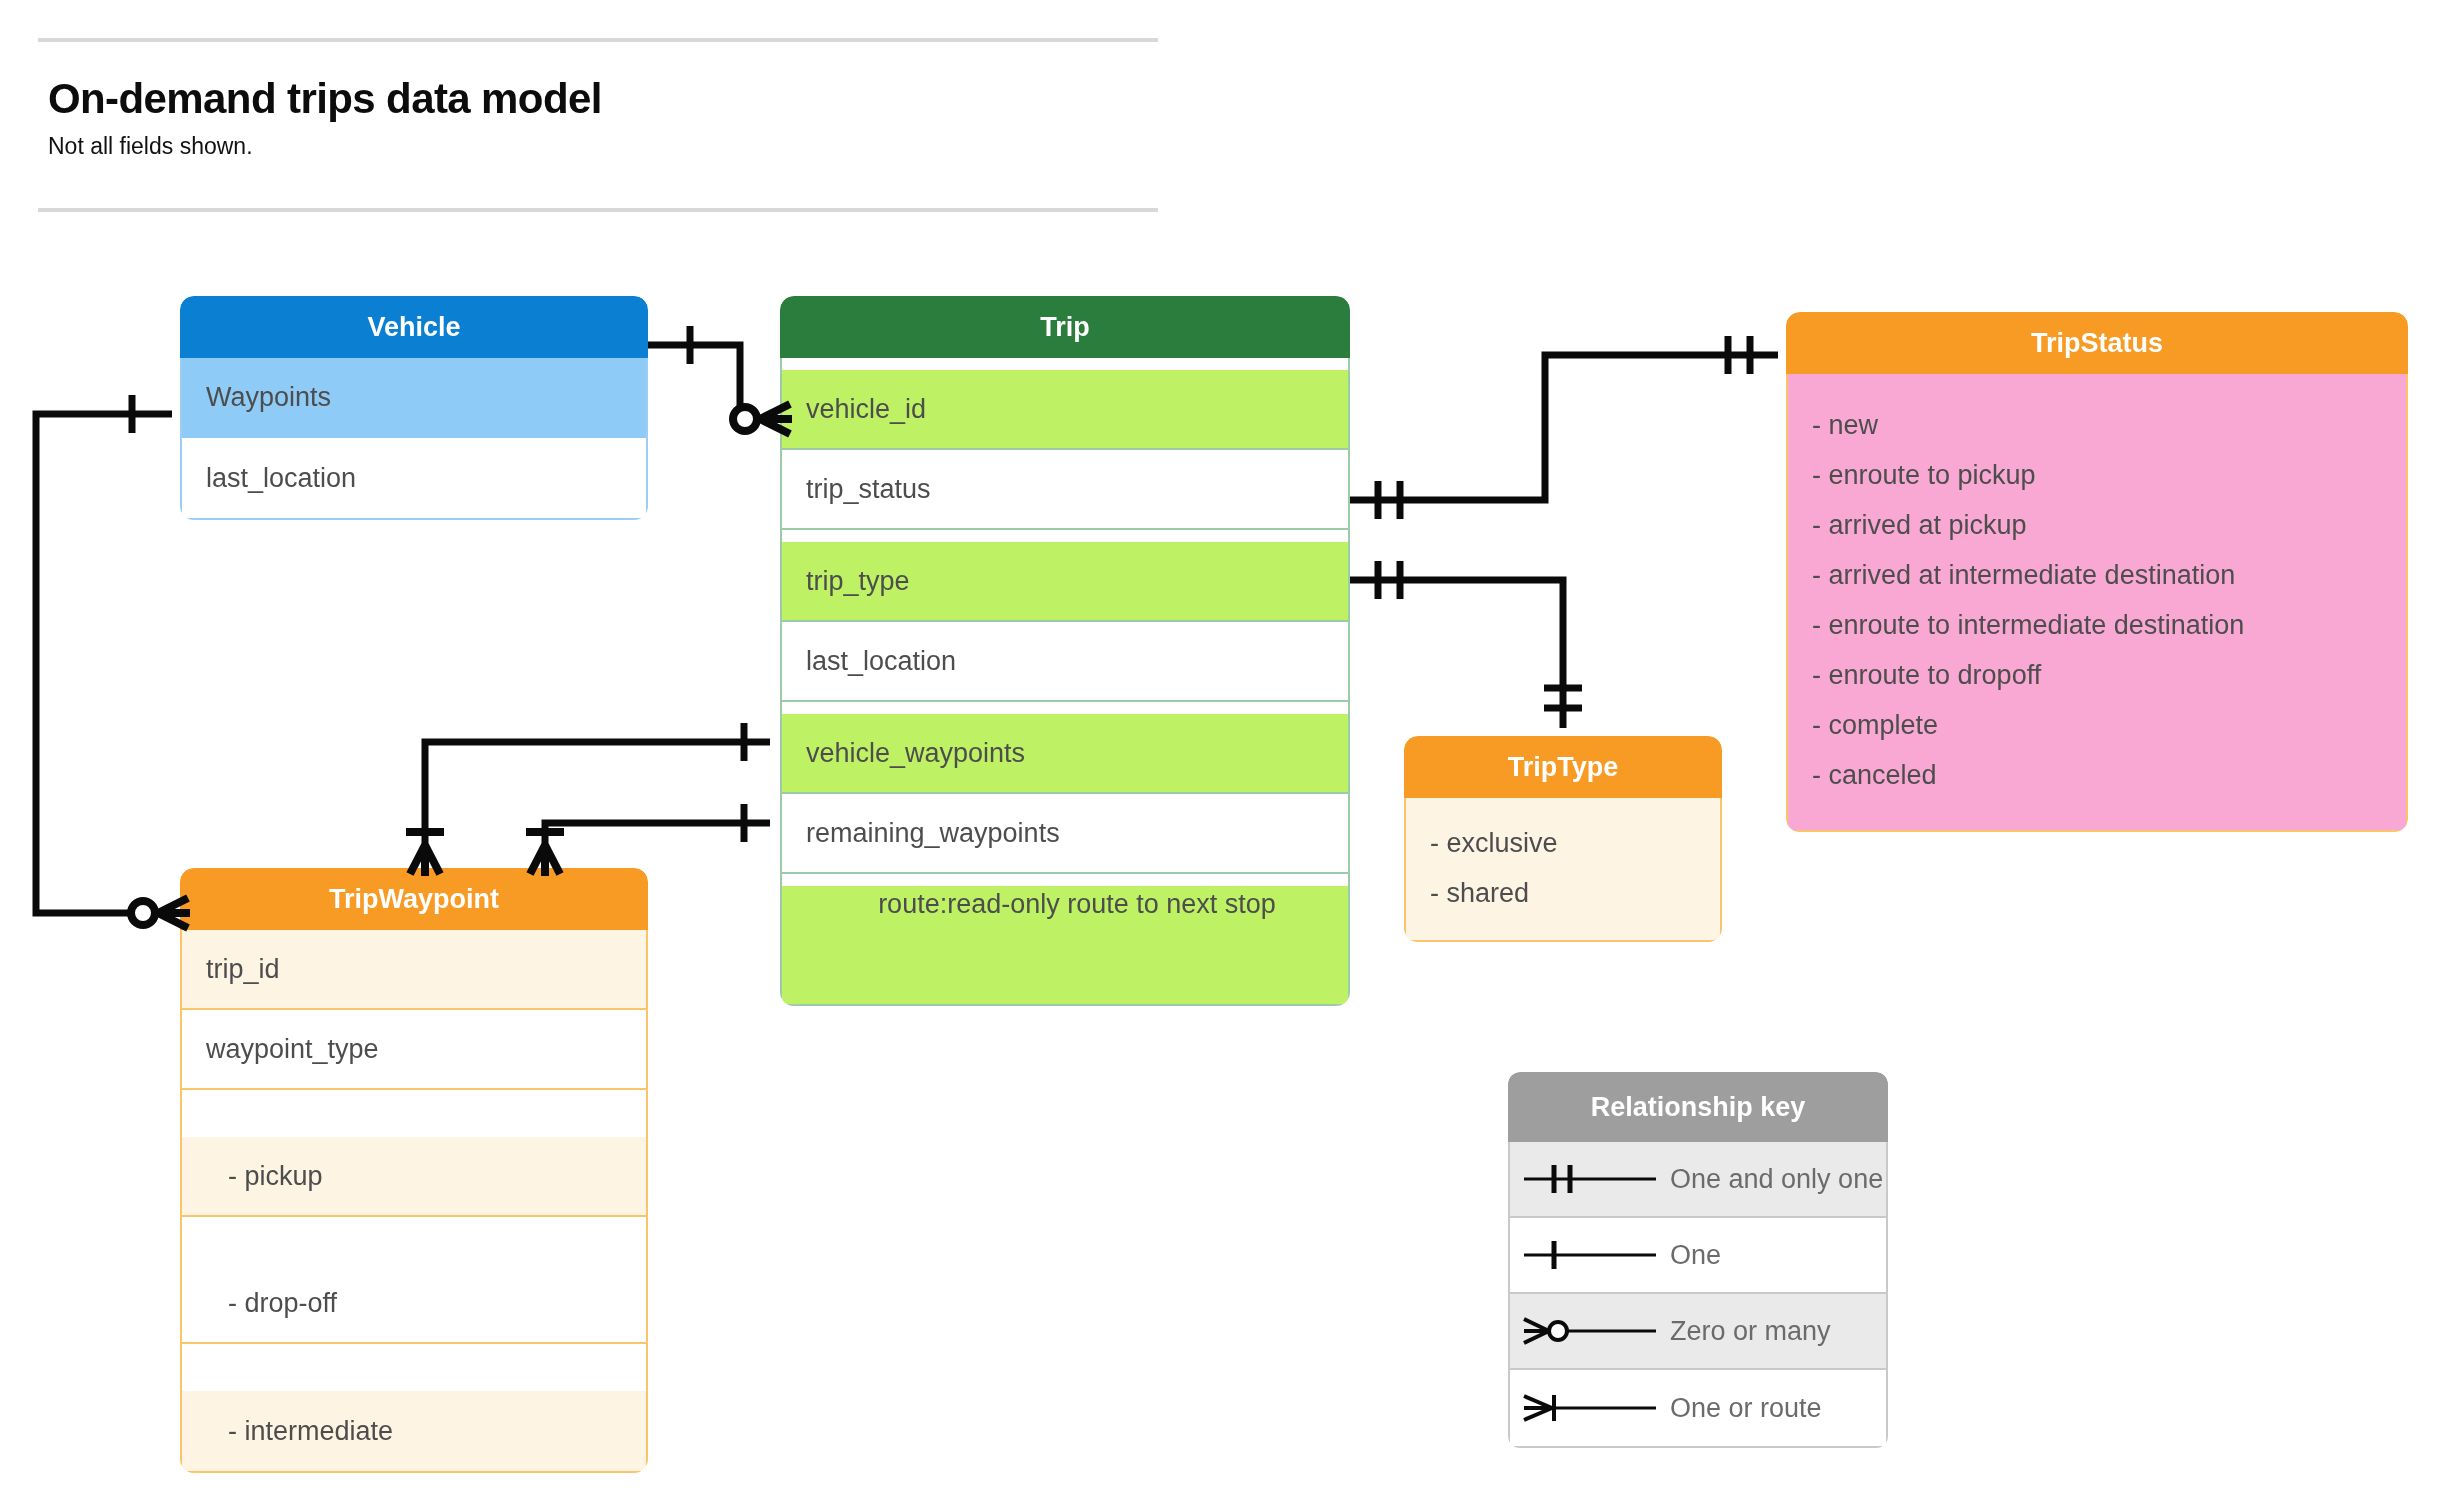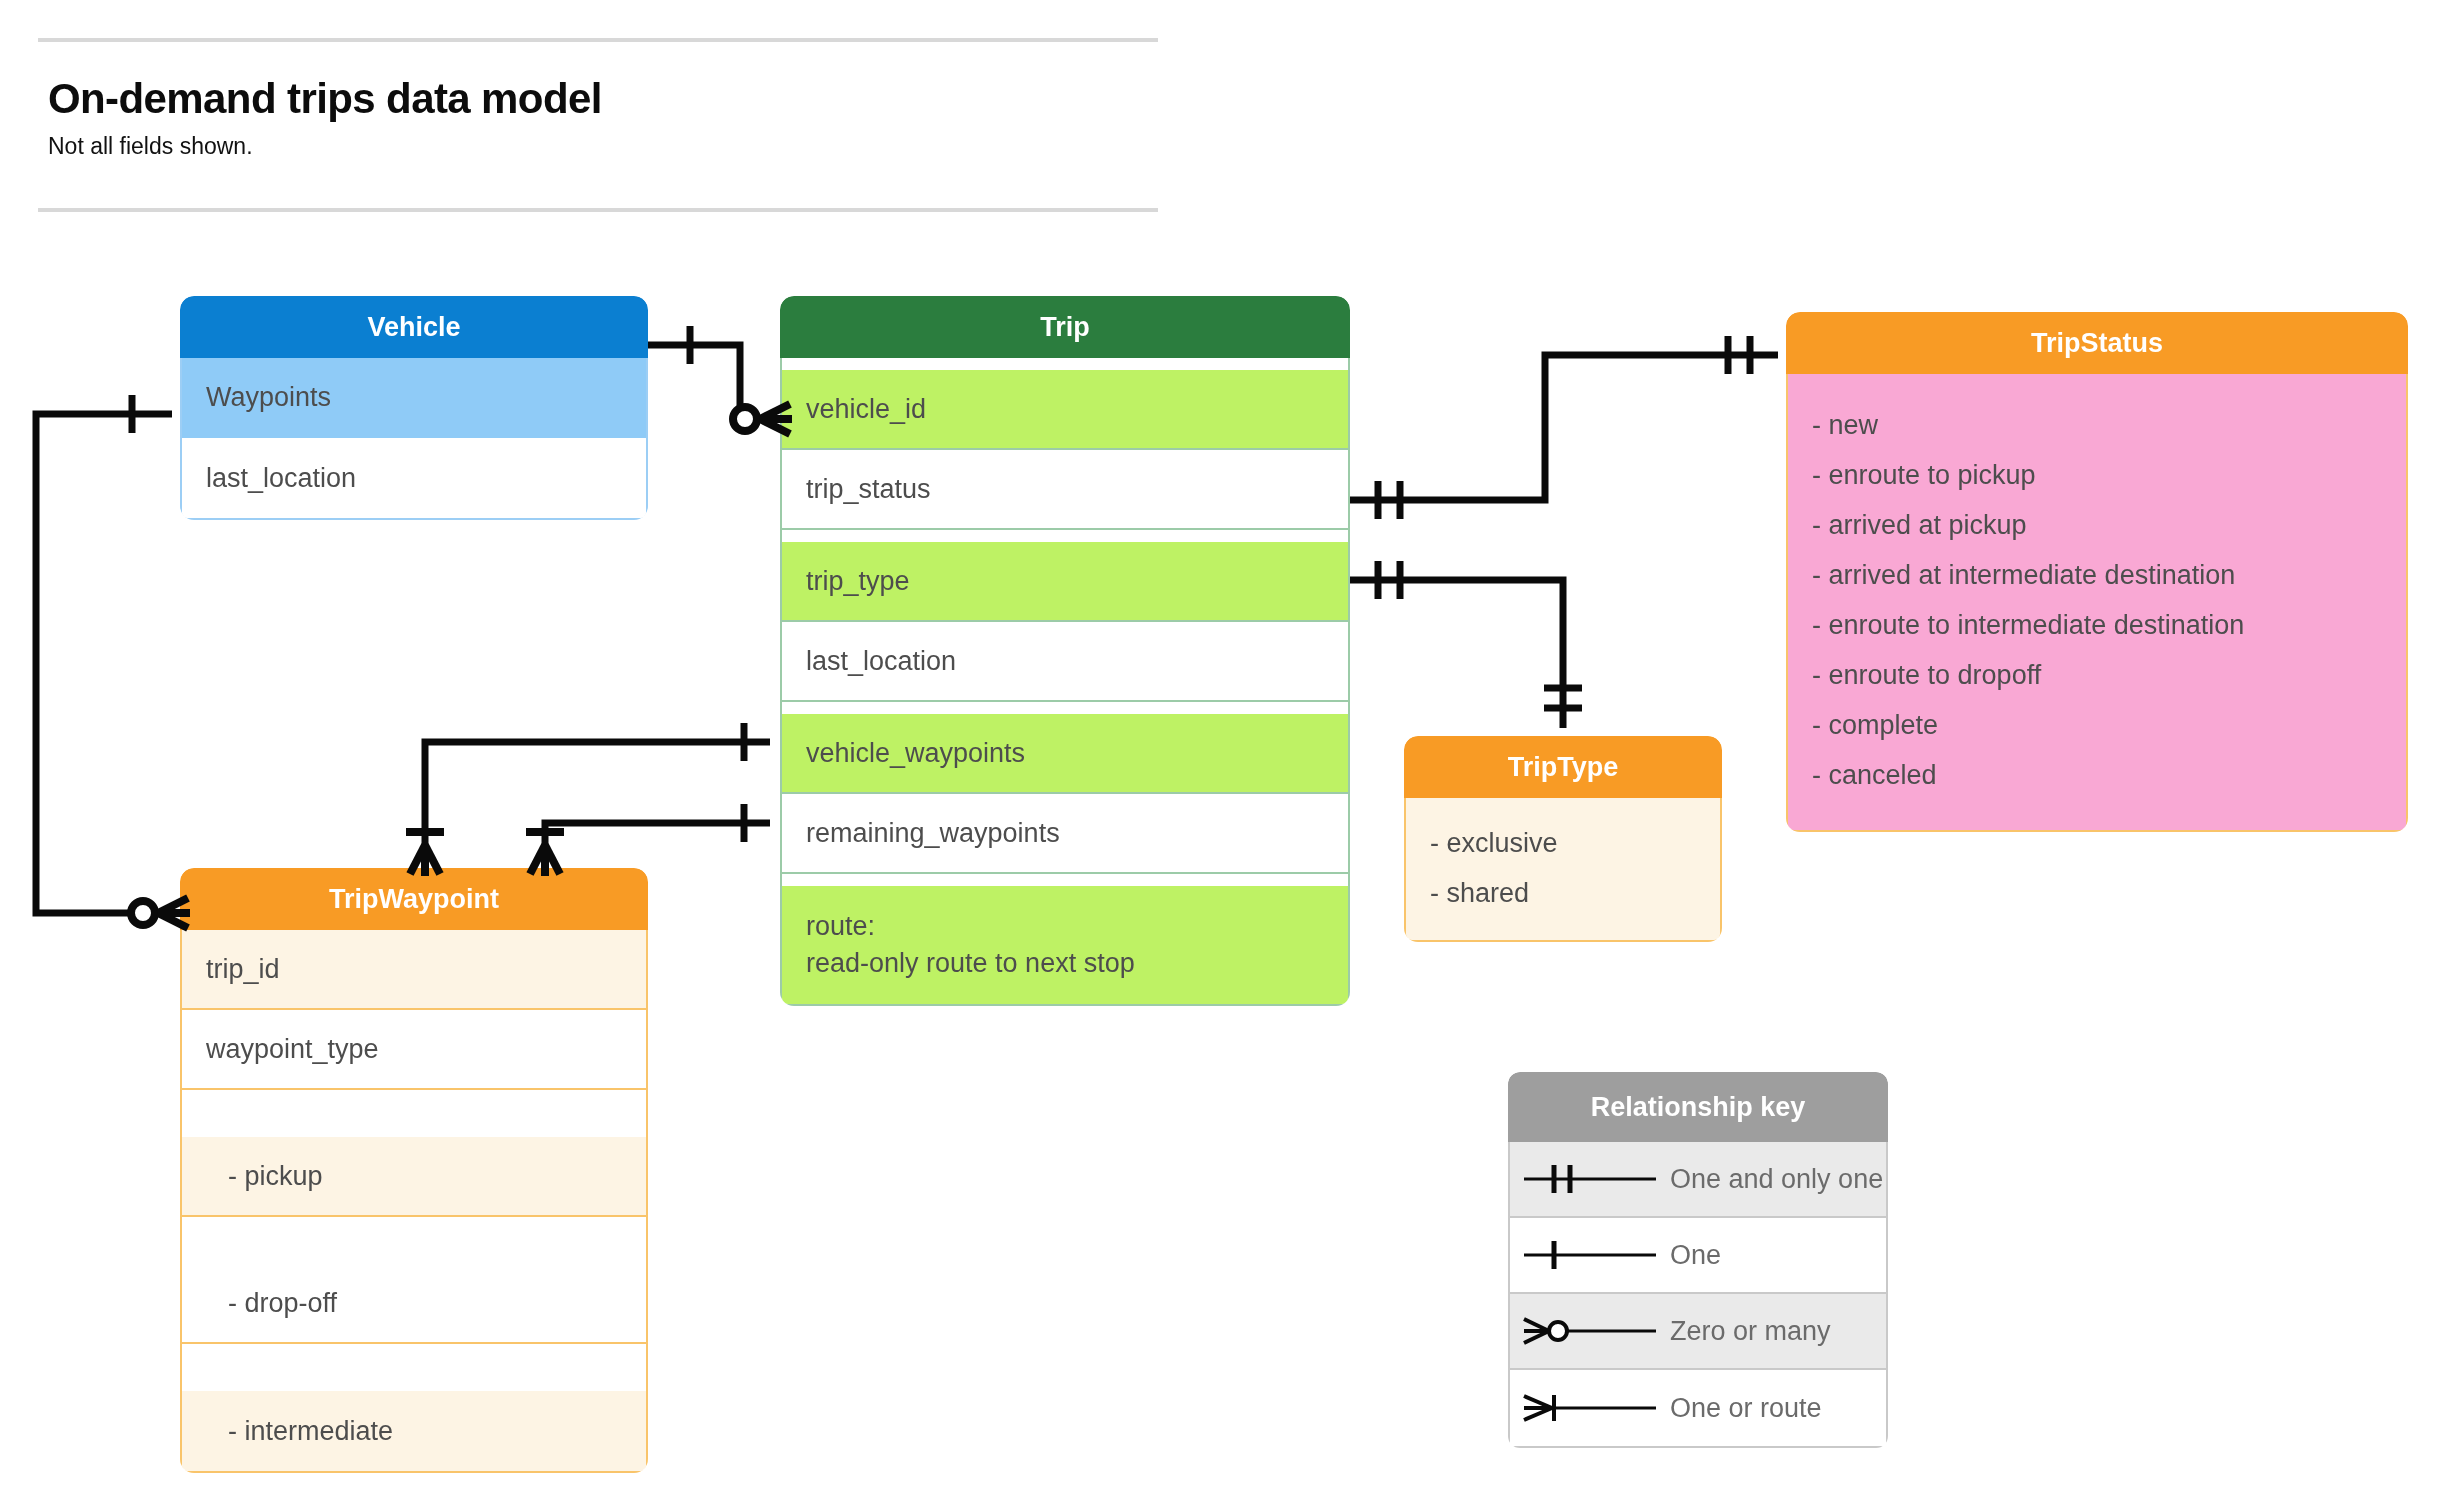--- a/index.html
+++ b/index.html
@@ -33,21 +33,21 @@
     border-radius: 14px 14px 0 0;
   }
   .entity-body { border-radius: 0 0 8px 8px; overflow: hidden; }
   .row {
     height: 80px; display: flex; align-items: center;
     padding-left: 24px; font-size: 27px; color: #4d4d4d;
     border-bottom: 2px solid transparent;
     text-align: right;
   }
   .row.indent { padding-left: 46px; margin-top: 47px; }
-  .row.tall { height: 118px; flex-direction: column; align-items: flex-start; justify-content: center; }
+  .row.tall { height: 118px; align-items: flex-start; justify-content: center; }
   .row.tall span { line-height: 1.38; }
 
   
   #entity-vehicle { left: 180px; top: 296px; width: 468px; }
   #entity-vehicle .entity-header { background: #0b7fd1; }
   #entity-vehicle .entity-body { border: 2px solid #9ccef5; border-top: none; background: #ffffff; }
   #entity-vehicle .row.alt { background: #8fcbf7; border-bottom-color: #8fcbf7; }
   #entity-vehicle .row.plain { background: #ffffff; border-bottom: none; }
 
   

